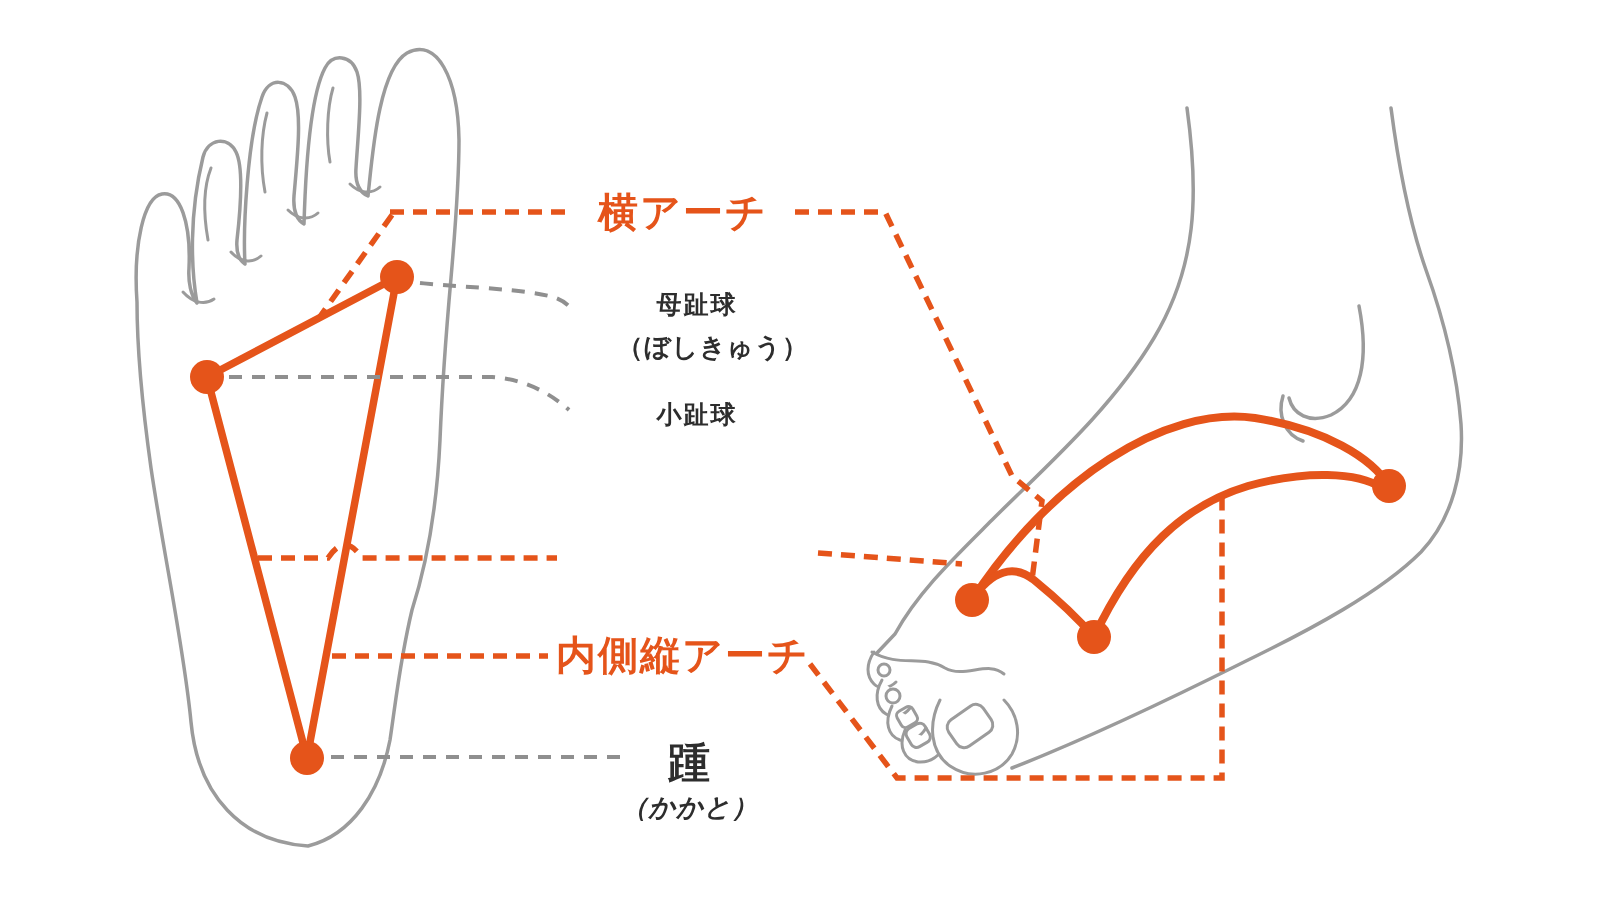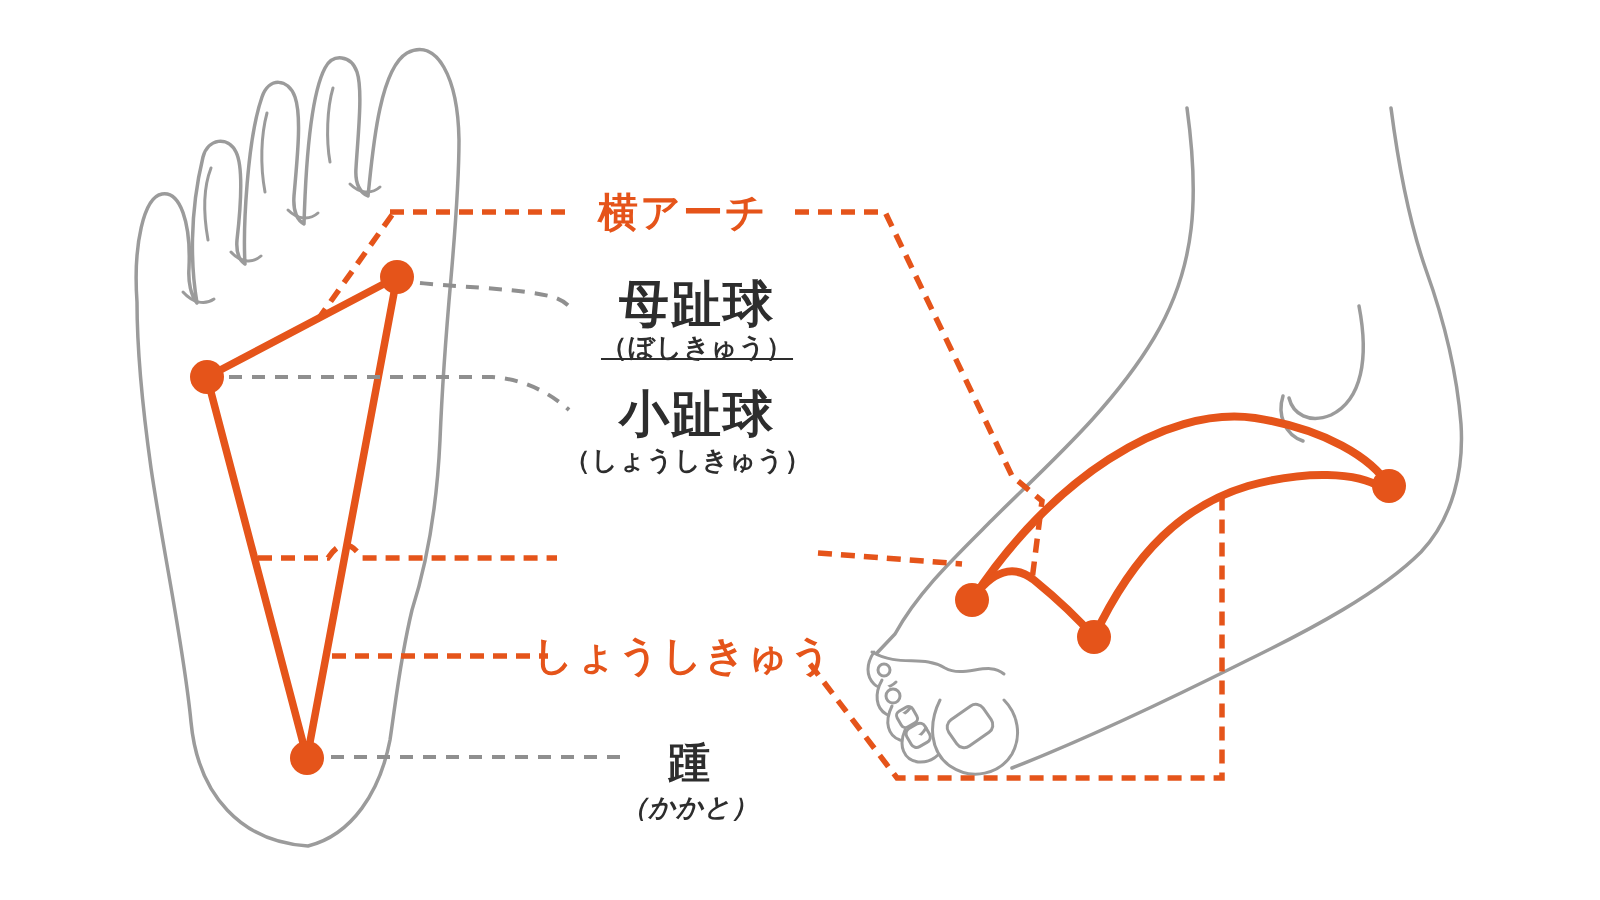--- a/index.html
+++ b/index.html
@@ -14,21 +14,21 @@
   #art { position: absolute; inset: 0; }
   .lbl {
     position: absolute;
     transform: translate(-50%, -50%);
     white-space: nowrap;
     font-weight: bold;
     letter-spacing: 2px;
     line-height: 1;
   }
   .lbl.orange { color: #E5541A; font-size: 40px; }
-  .lbl.black  { color: #2D2D2D; font-size: 50px; }
+  .lbl.black  { color: #2D2D2D; font-size: 25px; }
   .lbl.big    { font-size: 42px; }
   .lbl.reading { color: #2D2D2D; font-size: 26px; letter-spacing: 1px; }
 </style>
 </head>
 <body>
 
 <div id="stage">
 
   <svg id="art" viewBox="0 0 1600 900">
 
@@ -142,24 +142,23 @@
     <g fill="none" stroke="#8F8F8F" stroke-width="4" stroke-dasharray="13 10" stroke-linecap="butt">
       <path d="M 420,283 C 472,288 525,289 553,297 C 563,300 570,306 574,312"></path>
       <path d="M 229,377 L 492,377 C 523,379 549,392 569,410"></path>
       <path d="M 331,757 L 622,757"></path>
     </g>
   </svg>
 
   <div class="lbl orange" style="left:683px; top:212px;">横アーチ</div>
 
   <div class="lbl black" style="left:697px; top:304px;">母趾球</div>
-  <div class="lbl reading" style="left:697px; top:347px;text-decoration:underline;">（ぼしきゅう）</div>
+  <div class="lbl reading" style="left:713px; top:347px;">（ぼしきゅう）</div>
 
   <div class="lbl black" style="left:697px; top:414px;text-align:center;">小趾球</div>
-  <div class="lbl reading" style="left:688px; top:460px;">（しょうしきゅう）</div>
 
 
-  <div class="lbl orange" style="left:683px; top:655px;">しょうしきゅう</div>
+  <div class="lbl orange" style="left:683px; top:655px;">内側縦アーチ</div>
 
   <div class="lbl black big" style="left:690px; top:763px;">踵</div>
   <div class="lbl reading" style="left:690px; top:807px;font-style:italic;">（かかと）</div>
 
 </div>
 
 </body></html>

